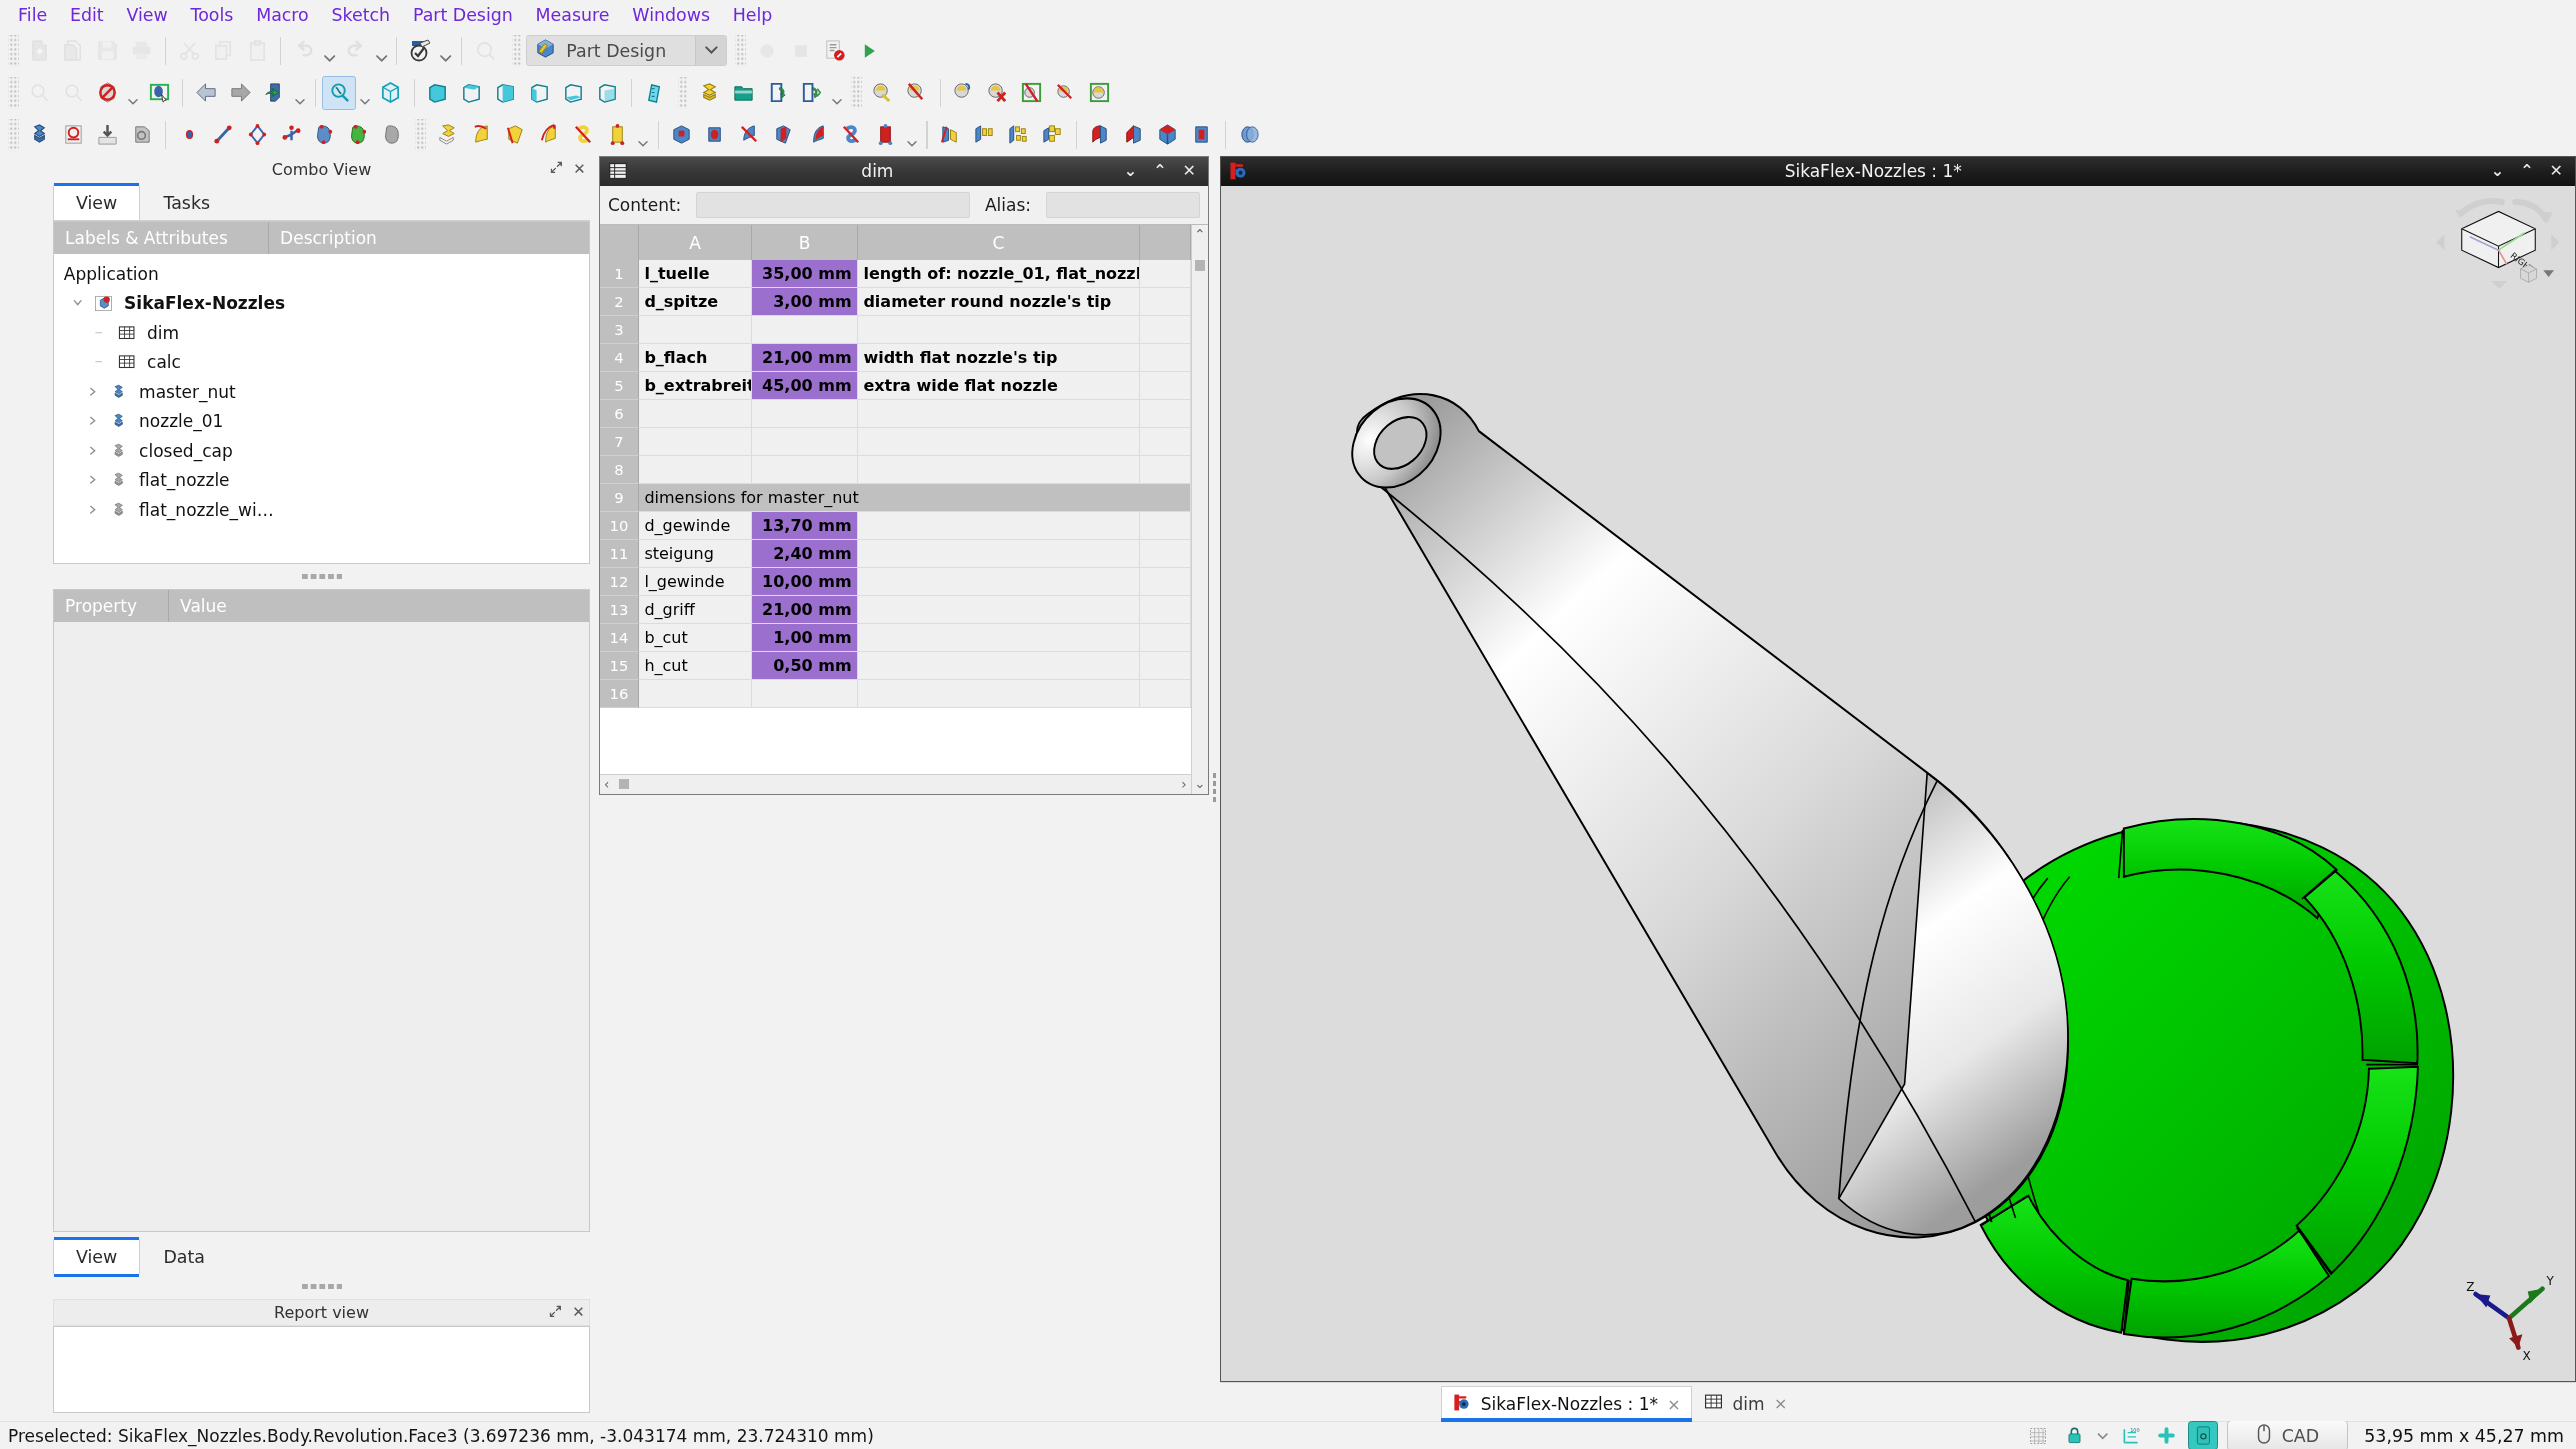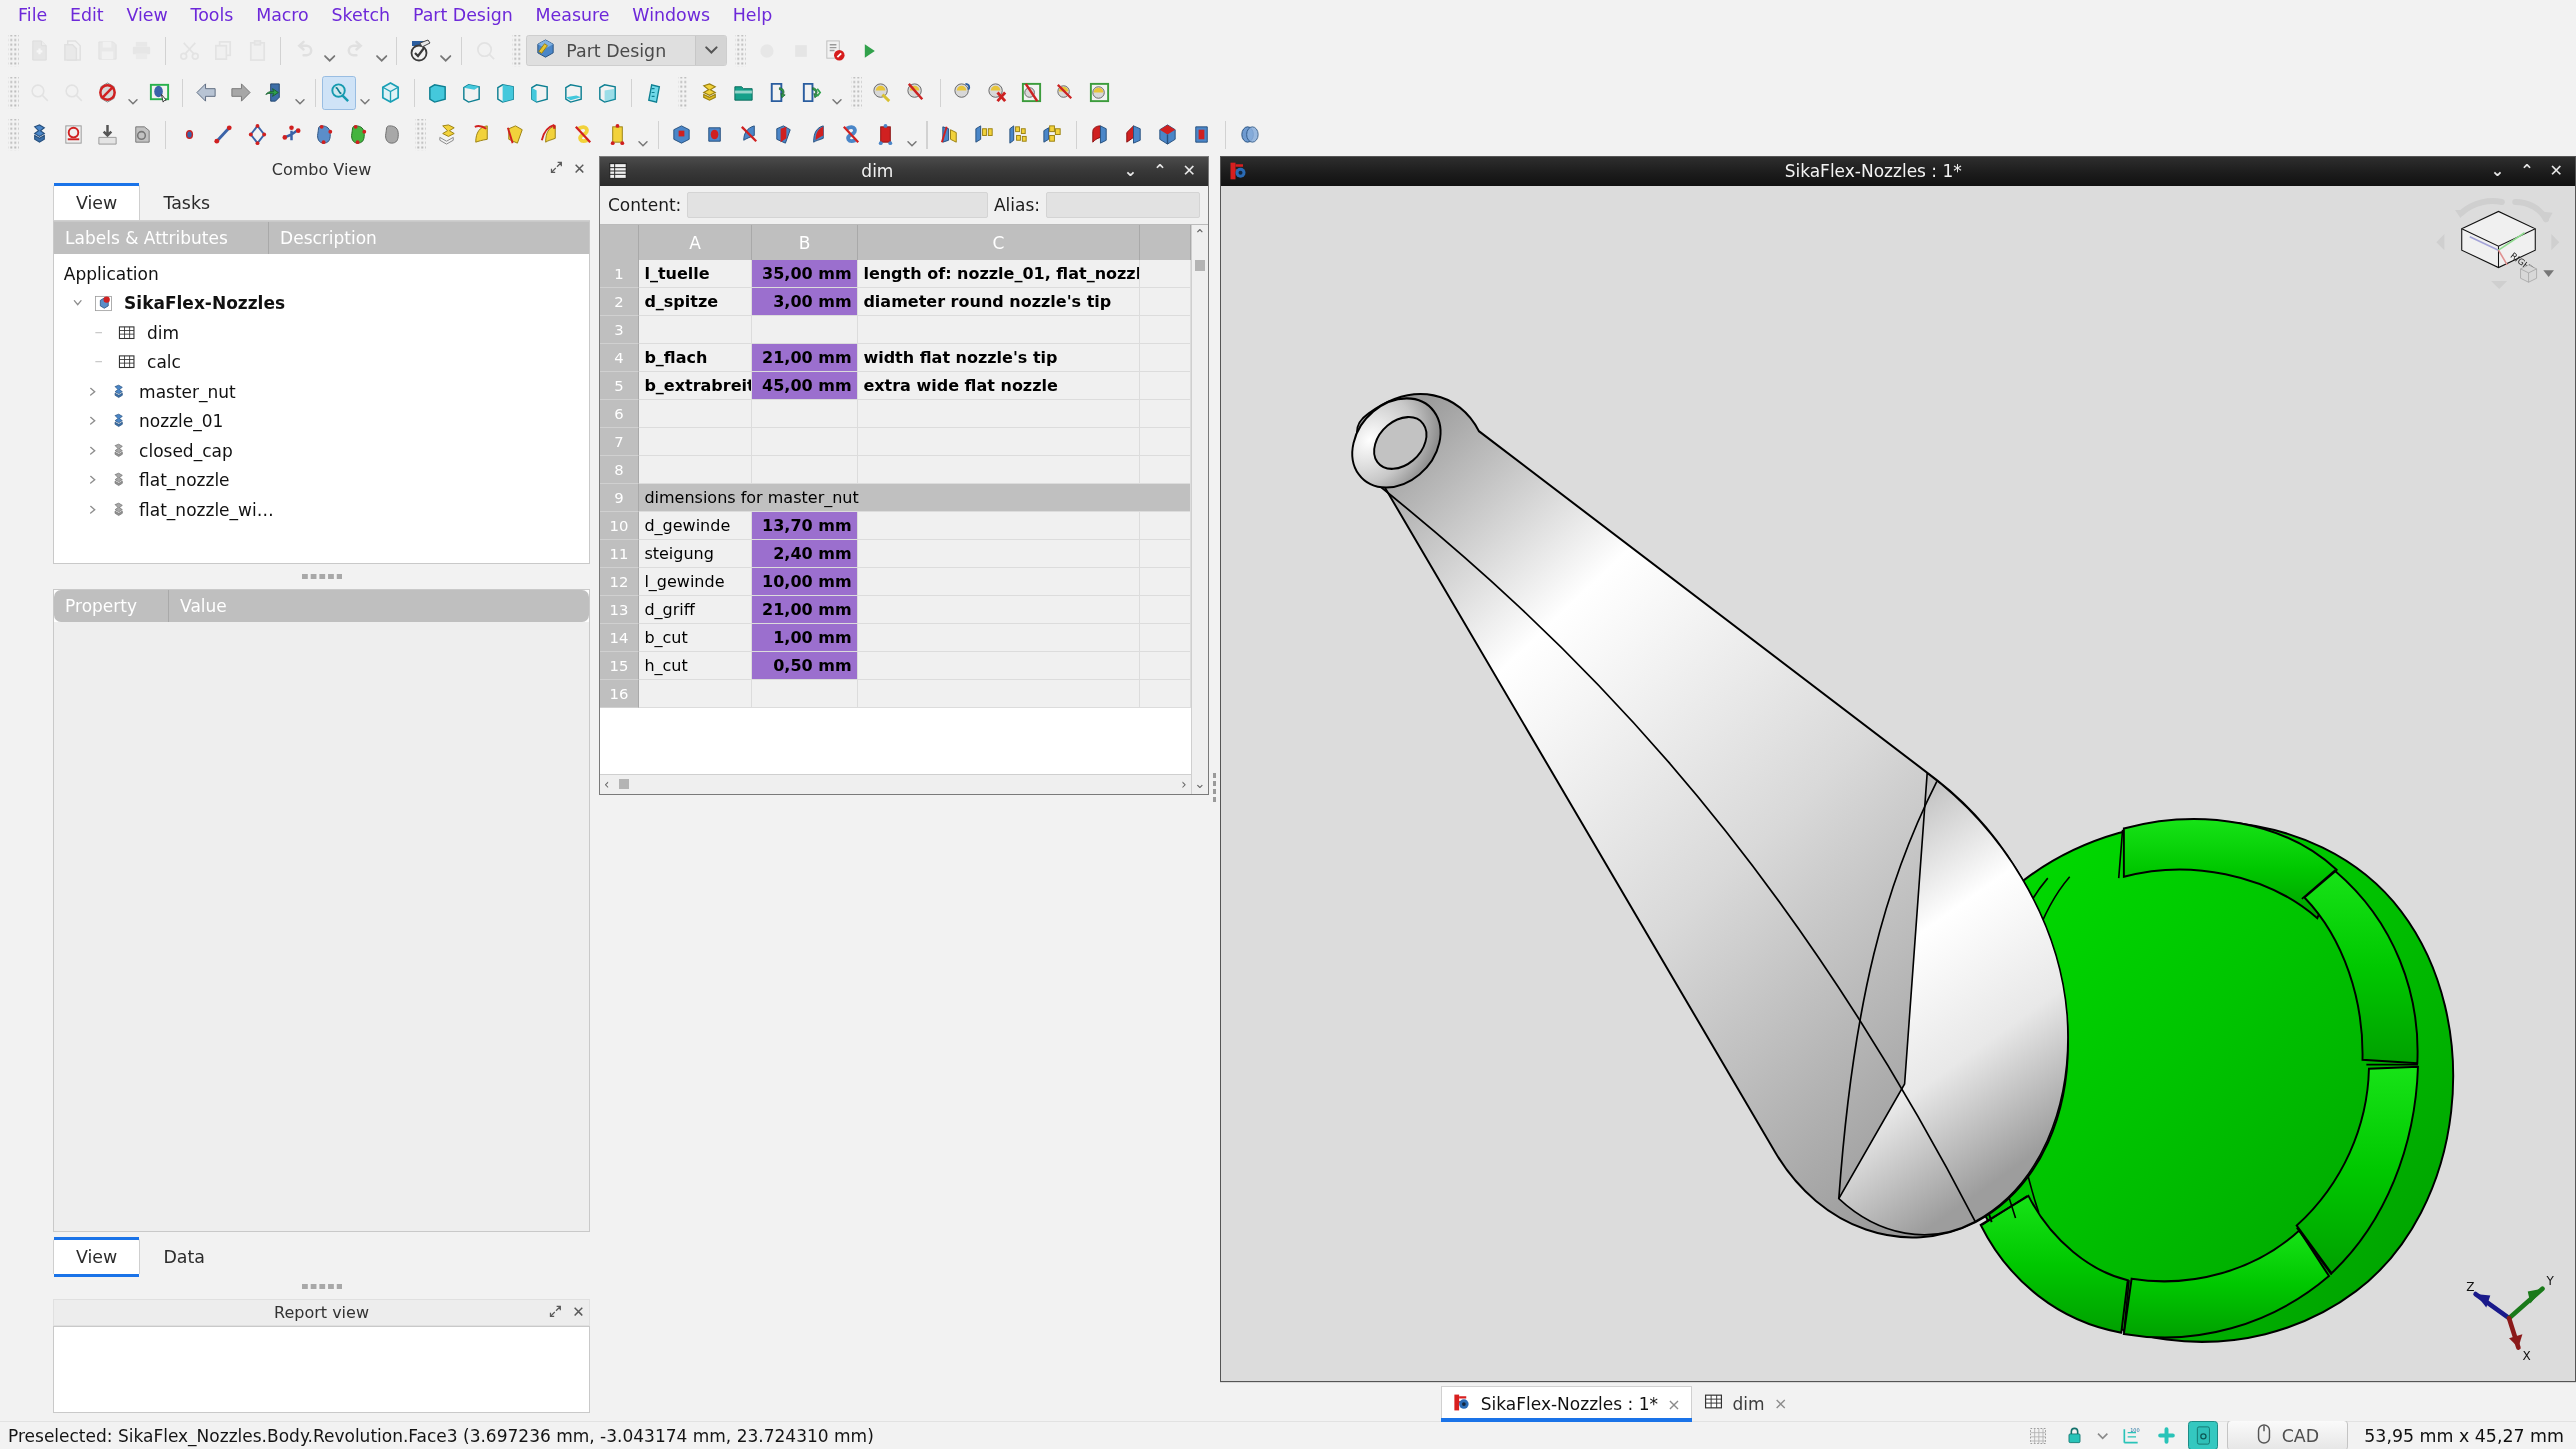--- a/index.html
+++ b/index.html
@@ -98,21 +98,21 @@
   .tnode.root > .tlabel { font-weight: bold; }
 
   .dots-sep { height: 25.5px; display:flex; align-items:center; justify-content:center; flex:none;}
   .dots-sep i {
     display:block; width:40px; height:4.7px; flex:none;
     background-image: linear-gradient(90deg,#a8a8a8 0 5.4px, transparent 5.4px 8.7px);
     background-size: 8.7px 4.7px;
   }
 
   .prop-panel { background:#fff; border:0.7px solid #c9c9c9; flex:1; display:flex; flex-direction:column; min-height:0; overflow:hidden;}
-  .prop-head { display:flex; height:32px; background:#bfbfbf; flex:none;border-radius:7px;}
+  .prop-head { display:flex; height:32px; background:#bfbfbf; flex:none;}
   .prop-head .ph { font-size:17px; color:#fff; display:flex; align-items:center; padding-left:10.7px;}
   .prop-head .ph.c1 { width: 115px; border-right:0.7px solid #a9a9a9;}
   .prop-head .ph.c2 { flex:1; }
   .prop-body { flex:1; background:#eeeeee; }
 
   .report-panel { border:0.7px solid #c9c9c9; background:#fff; height: 87px; flex:none; margin-bottom:8px;}
 
   
   .mdi-area { flex:1; display:flex; min-width:0; position:relative; background:#f2f2f2; }
 
@@ -123,21 +123,21 @@
   .win-title {
     height: 29.5px; flex:none; display:flex; align-items:center; position:relative;
     background: linear-gradient(180deg,#4b4b4b 0%, #393939 45%, #2b2b2b 100%);
     color:#fff;
   }
   .win-title .wt-icon { width:31px; display:flex; align-items:center; justify-content:center; flex:none; padding-left:4px;}
   .win-title .wt-text { flex:1; text-align:center; font-size:17px; color:#f2f2f2;}
   .win-title .wt-btns { display:flex; align-items:center; gap:16px; padding-right:12px;}
   .win-title .wt-btns span { font-size:16px; color:#e8e8e8; line-height:1; font-weight:bold;}
 
-  .ss-toolrow { height: 38px; flex:none; display:flex; align-items:center; background:#f0f0f0; padding: 0 8px; gap:6px;}
+  .ss-toolrow { height: 38px; flex:none; display:flex; align-items:center; background:#f0f0f0; padding: 0 8px; gap:15px;}
   .ss-toolrow .lbl { font-size:17px; color:#1b1b1b; }
   .ss-input {
     background:#e2e2e2; border:0.7px solid #d4d4d4; height:25.5px; border-radius:2px;
   }
   .ss-input.content { flex:1; }
   .ss-input.alias { width: 154px; }
 
   .ss-grid-wrap { flex:1; display:flex; min-height:0; border-top:0.7px solid #bbb; }
   .ss-grid { flex:1; overflow:hidden; display:flex; flex-direction:column; background:#fff;}
   .ss-colhead { display:flex; height:35px; flex:none; background:#bfbfbf;}

